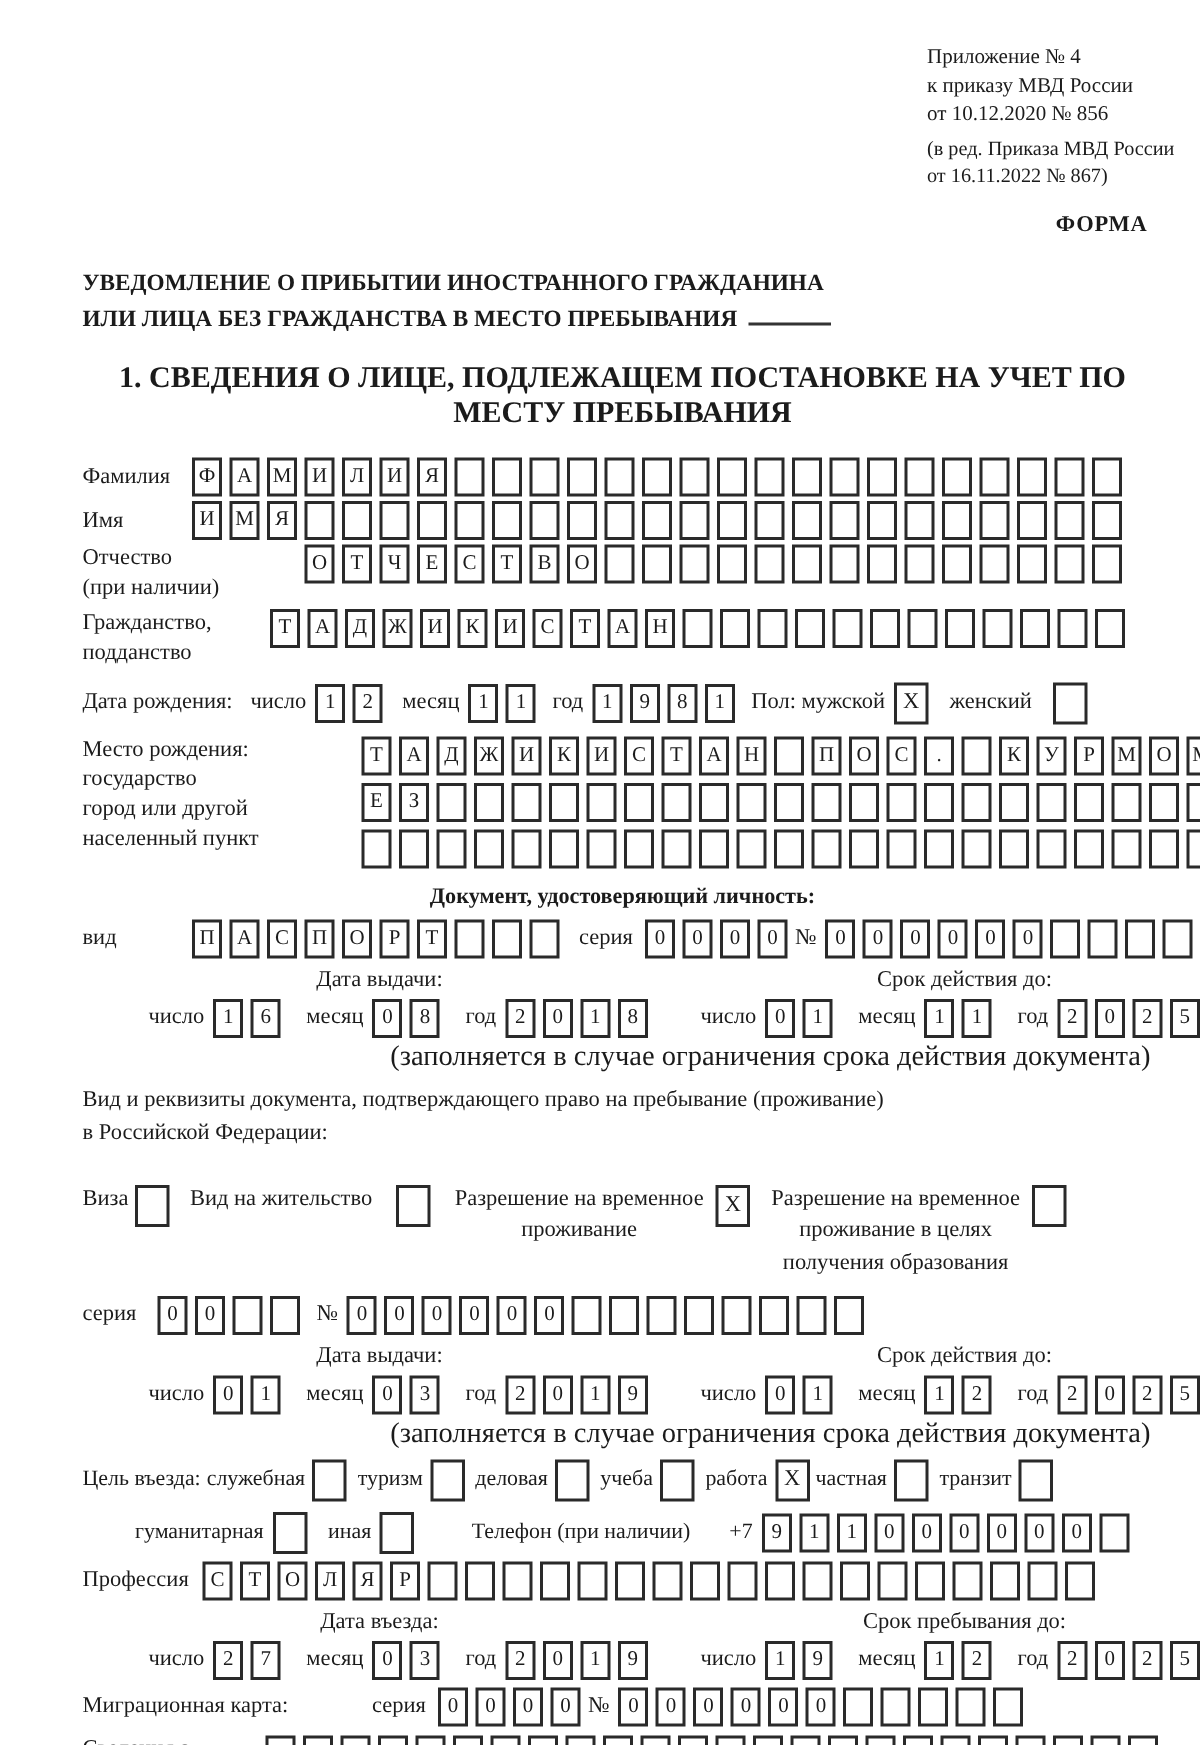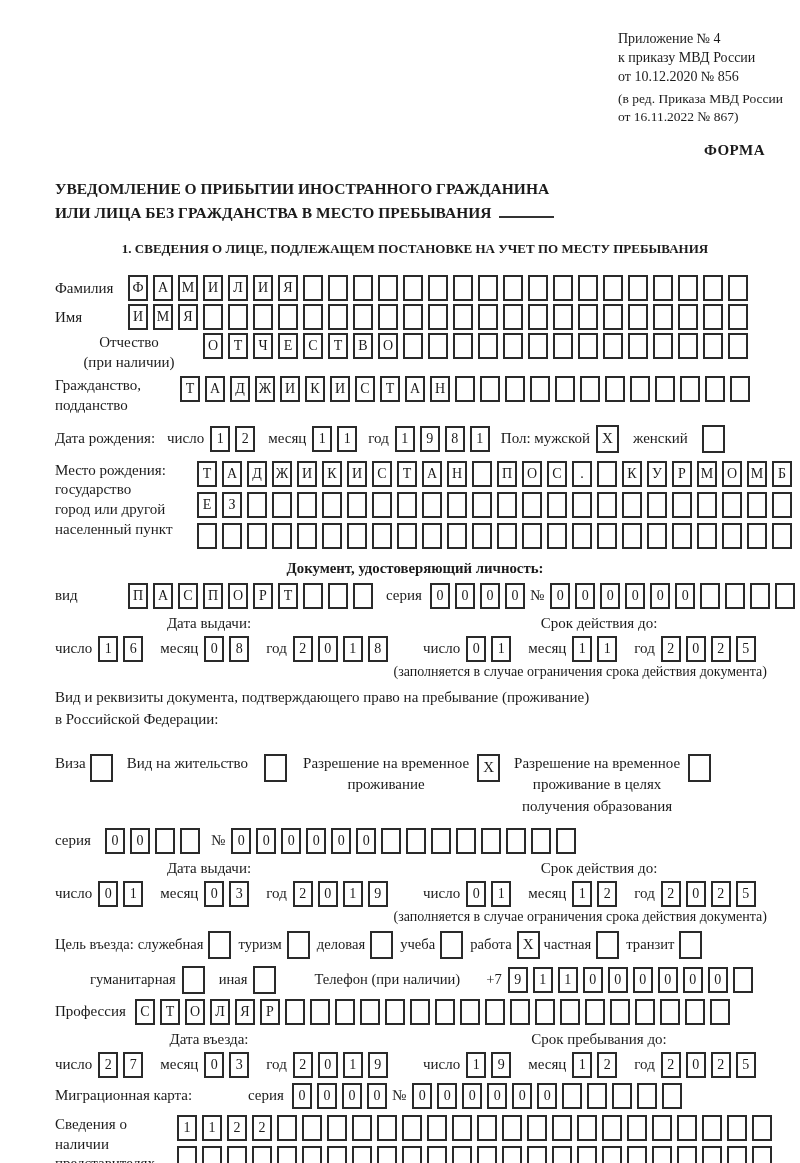--- a/index.html
+++ b/index.html
@@ -8,27 +8,27 @@
     padding:30px 25px 20px 55px;
     font-family:"Liberation Serif","DejaVu Serif",serif;
     color:#1b1b1b;font-size:15px;background:#ffffff;position:relative;
   }
   
   .appendix{margin-left:563px;width:190px;font-size:14px;line-height:1.34;}
   .appendix .rev{margin-top:4px;font-size:13.5px;}
   .forma{font-weight:bold;text-align:right;padding-right:10px;margin-top:16px;font-size:15px;letter-spacing:.5px;}
   .title{margin-top:18px;text-align:left;font-weight:bold;font-size:15.5px;line-height:1.55;}
   .blank-line{display:inline-block;width:55px;border-bottom:2px solid #333;height:2px;margin-left:8px;vertical-align:baseline;}
-  .sec-head{margin-top:16px;margin-bottom:18px;text-align:center;font-weight:bold;font-size:13px;}
+  .sec-head{margin-top:16px;margin-bottom:18px;text-align:center;font-weight:bold;font-size:20px;}
   
   .frow{display:flex;align-items:center;margin-bottom:3px;}
   .frow.top{align-items:flex-start;}
   .flabel{flex:none;line-height:1.32;}
   .w-name{width:73px;}
-  .w-patr{width:148px;text-align:center;}
+  .w-patr{width:148px;}
   .w-cit{width:125px;}
   .w-birth{width:142px;}
   .w-kind{width:73px;}
   .w-prof{width:80px;}
   .w-reps{width:122px;}
   .boxes{display:flex;flex:none;}
   .bx{
     flex:none;width:20px;height:26px;margin-right:5px;box-sizing:border-box;
     border:2px solid #2a2a2a;display:flex;align-items:center;justify-content:center;
     font-size:14px;line-height:1;background:#fff;
@@ -38,28 +38,28 @@
     display:inline-flex;align-items:center;justify-content:center;font-size:15px;background:#fff;
   }
   .stack > .boxes{margin-bottom:5px;}
   .ml6{margin-left:6px;} .ml8{margin-left:8px;} .ml14{margin-left:14px;}
   .mr6{margin-right:6px;} .mr8{margin-right:8px;}
   
   .center-bold{text-align:center;font-weight:bold;margin:6px 0 6px 0;font-size:14.8px;}
   
   .dates-row{display:flex;margin-top:6px;margin-bottom:2px;}
   .date-col{flex:none;}
-  .date-col.left{width:368px;}
+  .date-col.left{width:368px;margin-left:44px;}
   .date-col.right{width:352px;}
   .date-head{text-align:center;margin-bottom:4px;}
   .date-col.left .date-head{padding-right:60px;}
   .date-fields{display:flex;align-items:center;}
   .date-fields .lbl{margin-right:6px;}
   .date-fields .gap{width:12px;flex:none;}
-  .note{font-size:14px;text-align:right;padding-right:8px;margin-top:2px;margin-bottom:6px;}
+  .note{font-size:19px;text-align:right;padding-right:8px;margin-top:2px;margin-bottom:6px;}
   .intro{line-height:1.5;margin-top:6px;}
   
   .opts{display:flex;align-items:flex-start;margin-top:22px;margin-bottom:10px;}
   .opt{display:flex;align-items:flex-start;flex:none;}
   .opt .opt-label{line-height:1.45;}
   .opt .opt-label.center{text-align:center;}
   .opt .cb{margin-left:8px;margin-top:1px;}
   
   .purpose{display:flex;align-items:center;font-size:14.6px;margin-top:4px;}
   .purpose .cb{margin-left:5px;margin-right:7px;}
@@ -236,21 +236,21 @@
         <span class="bx">9</span>
         <span class="bx">8</span>
         <span class="bx">1</span>
       </span>
     <span class="ml6"><span>Пол:</span> <span>мужской</span></span>
     <span class="cb ml6">X</span>
     <span class="ml14">женский</span>
     <span class="cb ml14"></span>
   </div>
 
-  <div class="frow top" style="margin-top:8px;">
+  <div class="frow top" style="margin-top:8px;gap:44px;">
     <span class="flabel w-birth">
       <span>Место рождения:</span><br>
       <span>государство</span><br>
       <span>город или другой</span><br>
       <span>населенный пункт</span>
     </span>
     <span class="stack">
       <span class="boxes">
           <span class="bx">Т</span>
           <span class="bx">А</span>

